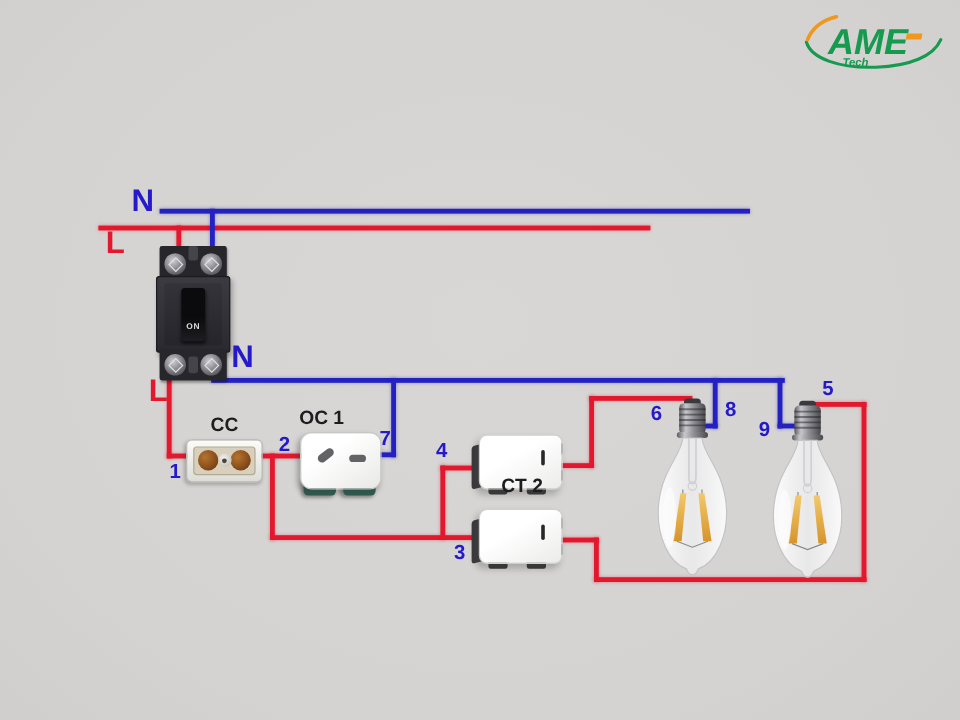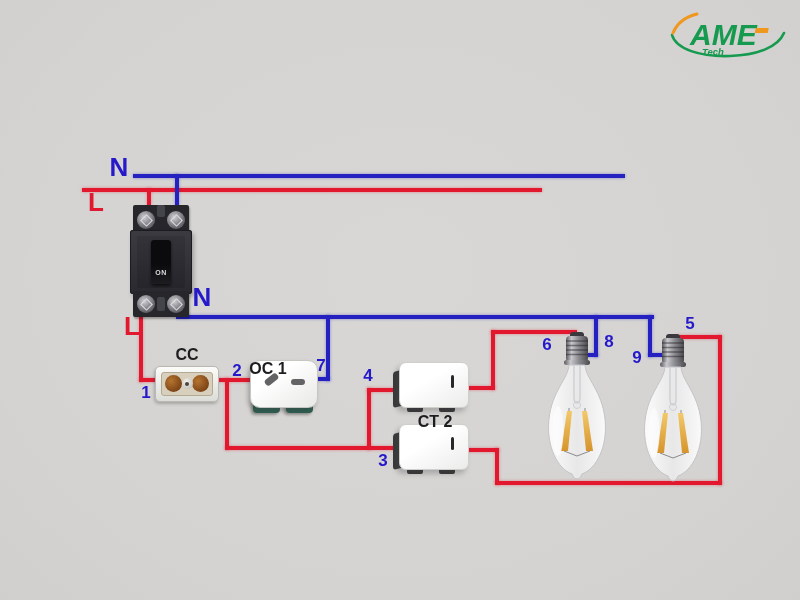--- a/index.html
+++ b/index.html
@@ -201,22 +201,22 @@
     <polygon points="37,80 42,80 48,120 41,120" fill="url(#filG)"></polygon>
     <path d="M24,77 L24,80 M40,77 L40,80 M19,120 L32,125 L45,120" stroke="#8a8a8e" stroke-width="1" fill="none"></path>
     <ellipse cx="13" cy="100" rx="5.5" ry="25" fill="rgba(255,255,255,.55)"></ellipse>
   </svg>
 
   <span class="biglabel blue-t" style="left:119px;top:167px">N</span>
   <span class="biglabel red-t" style="left:96px;top:202px">L</span>
   <span class="biglabel blue-t" style="left:202px;top:297px">N</span>
   <span class="biglabel red-t" style="left:132px;top:326px">L</span>
   <span class="complabel" style="left:187px;top:355px">CC</span>
-  <span class="complabel" style="left:268px;top:369px">OC 1</span>
-  <span class="complabel" style="left:435px;top:422px">CT 2</span>
+  <span class="complabel" style="left:268px;top:349px">OC 1</span>
+  <span class="complabel" style="left:435px;top:406px">CT 2</span>
 
   <span class="num" style="left:146px;top:393px">1</span>
   <span class="num" style="left:237px;top:371px">2</span>
   <span class="num" style="left:321px;top:366px">7</span>
   <span class="num" style="left:368px;top:376px">4</span>
   <span class="num" style="left:383px;top:461px">3</span>
   <span class="num" style="left:547px;top:345px">6</span>
   <span class="num" style="left:609px;top:342px">8</span>
   <span class="num" style="left:637px;top:358px">9</span>
   <span class="num" style="left:690px;top:324px">5</span>

